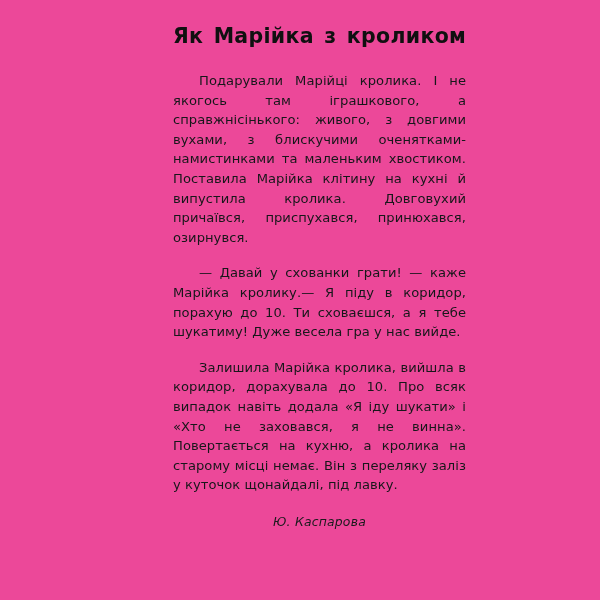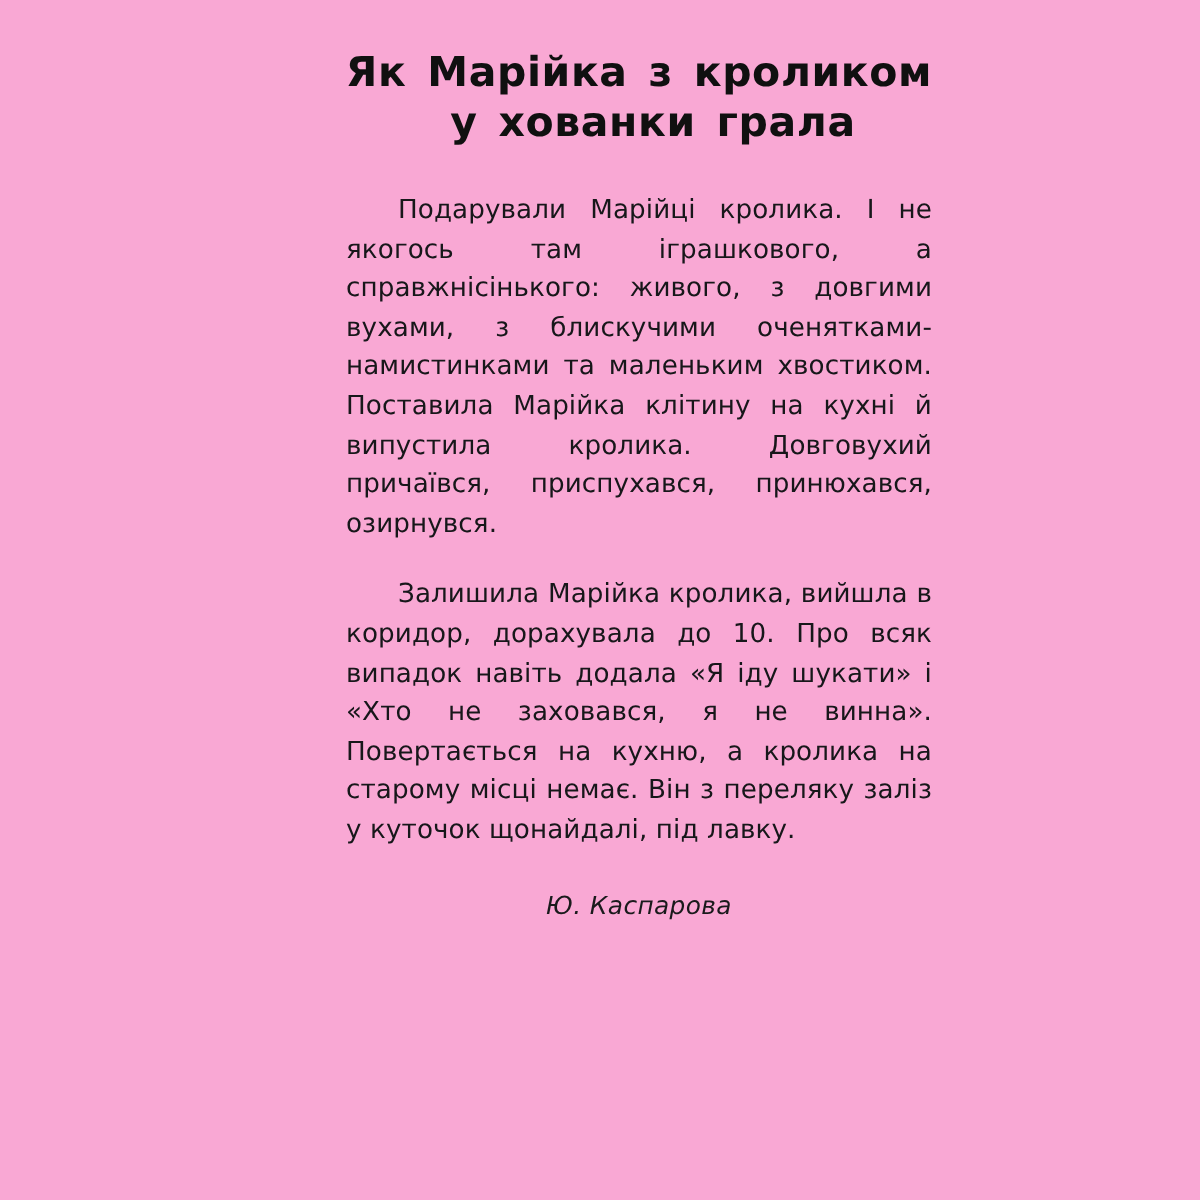--- a/index.html
+++ b/index.html
@@ -11,21 +11,21 @@
     width: 600px;
     height: 600px;
     overflow: hidden;
     font-family: "DejaVu Sans", "Liberation Sans", sans-serif;
   }
 
   .page {
     position: relative;
     width: 600px;
     height: 600px;
-    background: #f9a8d4;
+    background: #ec4899;
     box-sizing: border-box;
   }
 
   .content {
     position: absolute;
     left: 157px;
     top: 24px;
     width: 325px;
   }
 
@@ -78,25 +78,25 @@
 </style>
 </head>
 <body>
 
 <div class="page">
 
   <div class="content">
 
     <h1 class="story-title">
       <span class="title-line title-line-1">Як Марійка з кроликом</span>
-      <span class="title-line title-line-2">у хованки грала</span>
     </h1>
 
     <div class="body-text">
       <p>Подарували Марійці кролика. І не якогось там іграшкового, а справжнісінького: живого, з довгими вухами, з блискучими оченятками-намистинками та маленьким хвостиком. Поставила Марійка клітину на кухні й випустила кролика. Довговухий причаївся, приспухався, принюхався, озирнувся.</p>
+      <p>— Давай у схованки грати! — каже Марійка кролику.— Я піду в коридор, порахую до 10. Ти сховаєшся, а я тебе шукатиму! Дуже весела гра у нас вийде.</p>
       <p>Залишила Марійка кролика, вийшла в коридор, дорахувала до 10. Про всяк випадок навіть додала «Я іду шукати» і «Хто не заховався, я не винна». Повертається на кухню, а кролика на старому місці немає. Він з переляку заліз у куточок щонайдалі, під лавку.</p>
     </div>
 
     <div class="byline">
       <span>Ю. Каспарова</span>
     </div>
 
   </div>
 
 </div>

